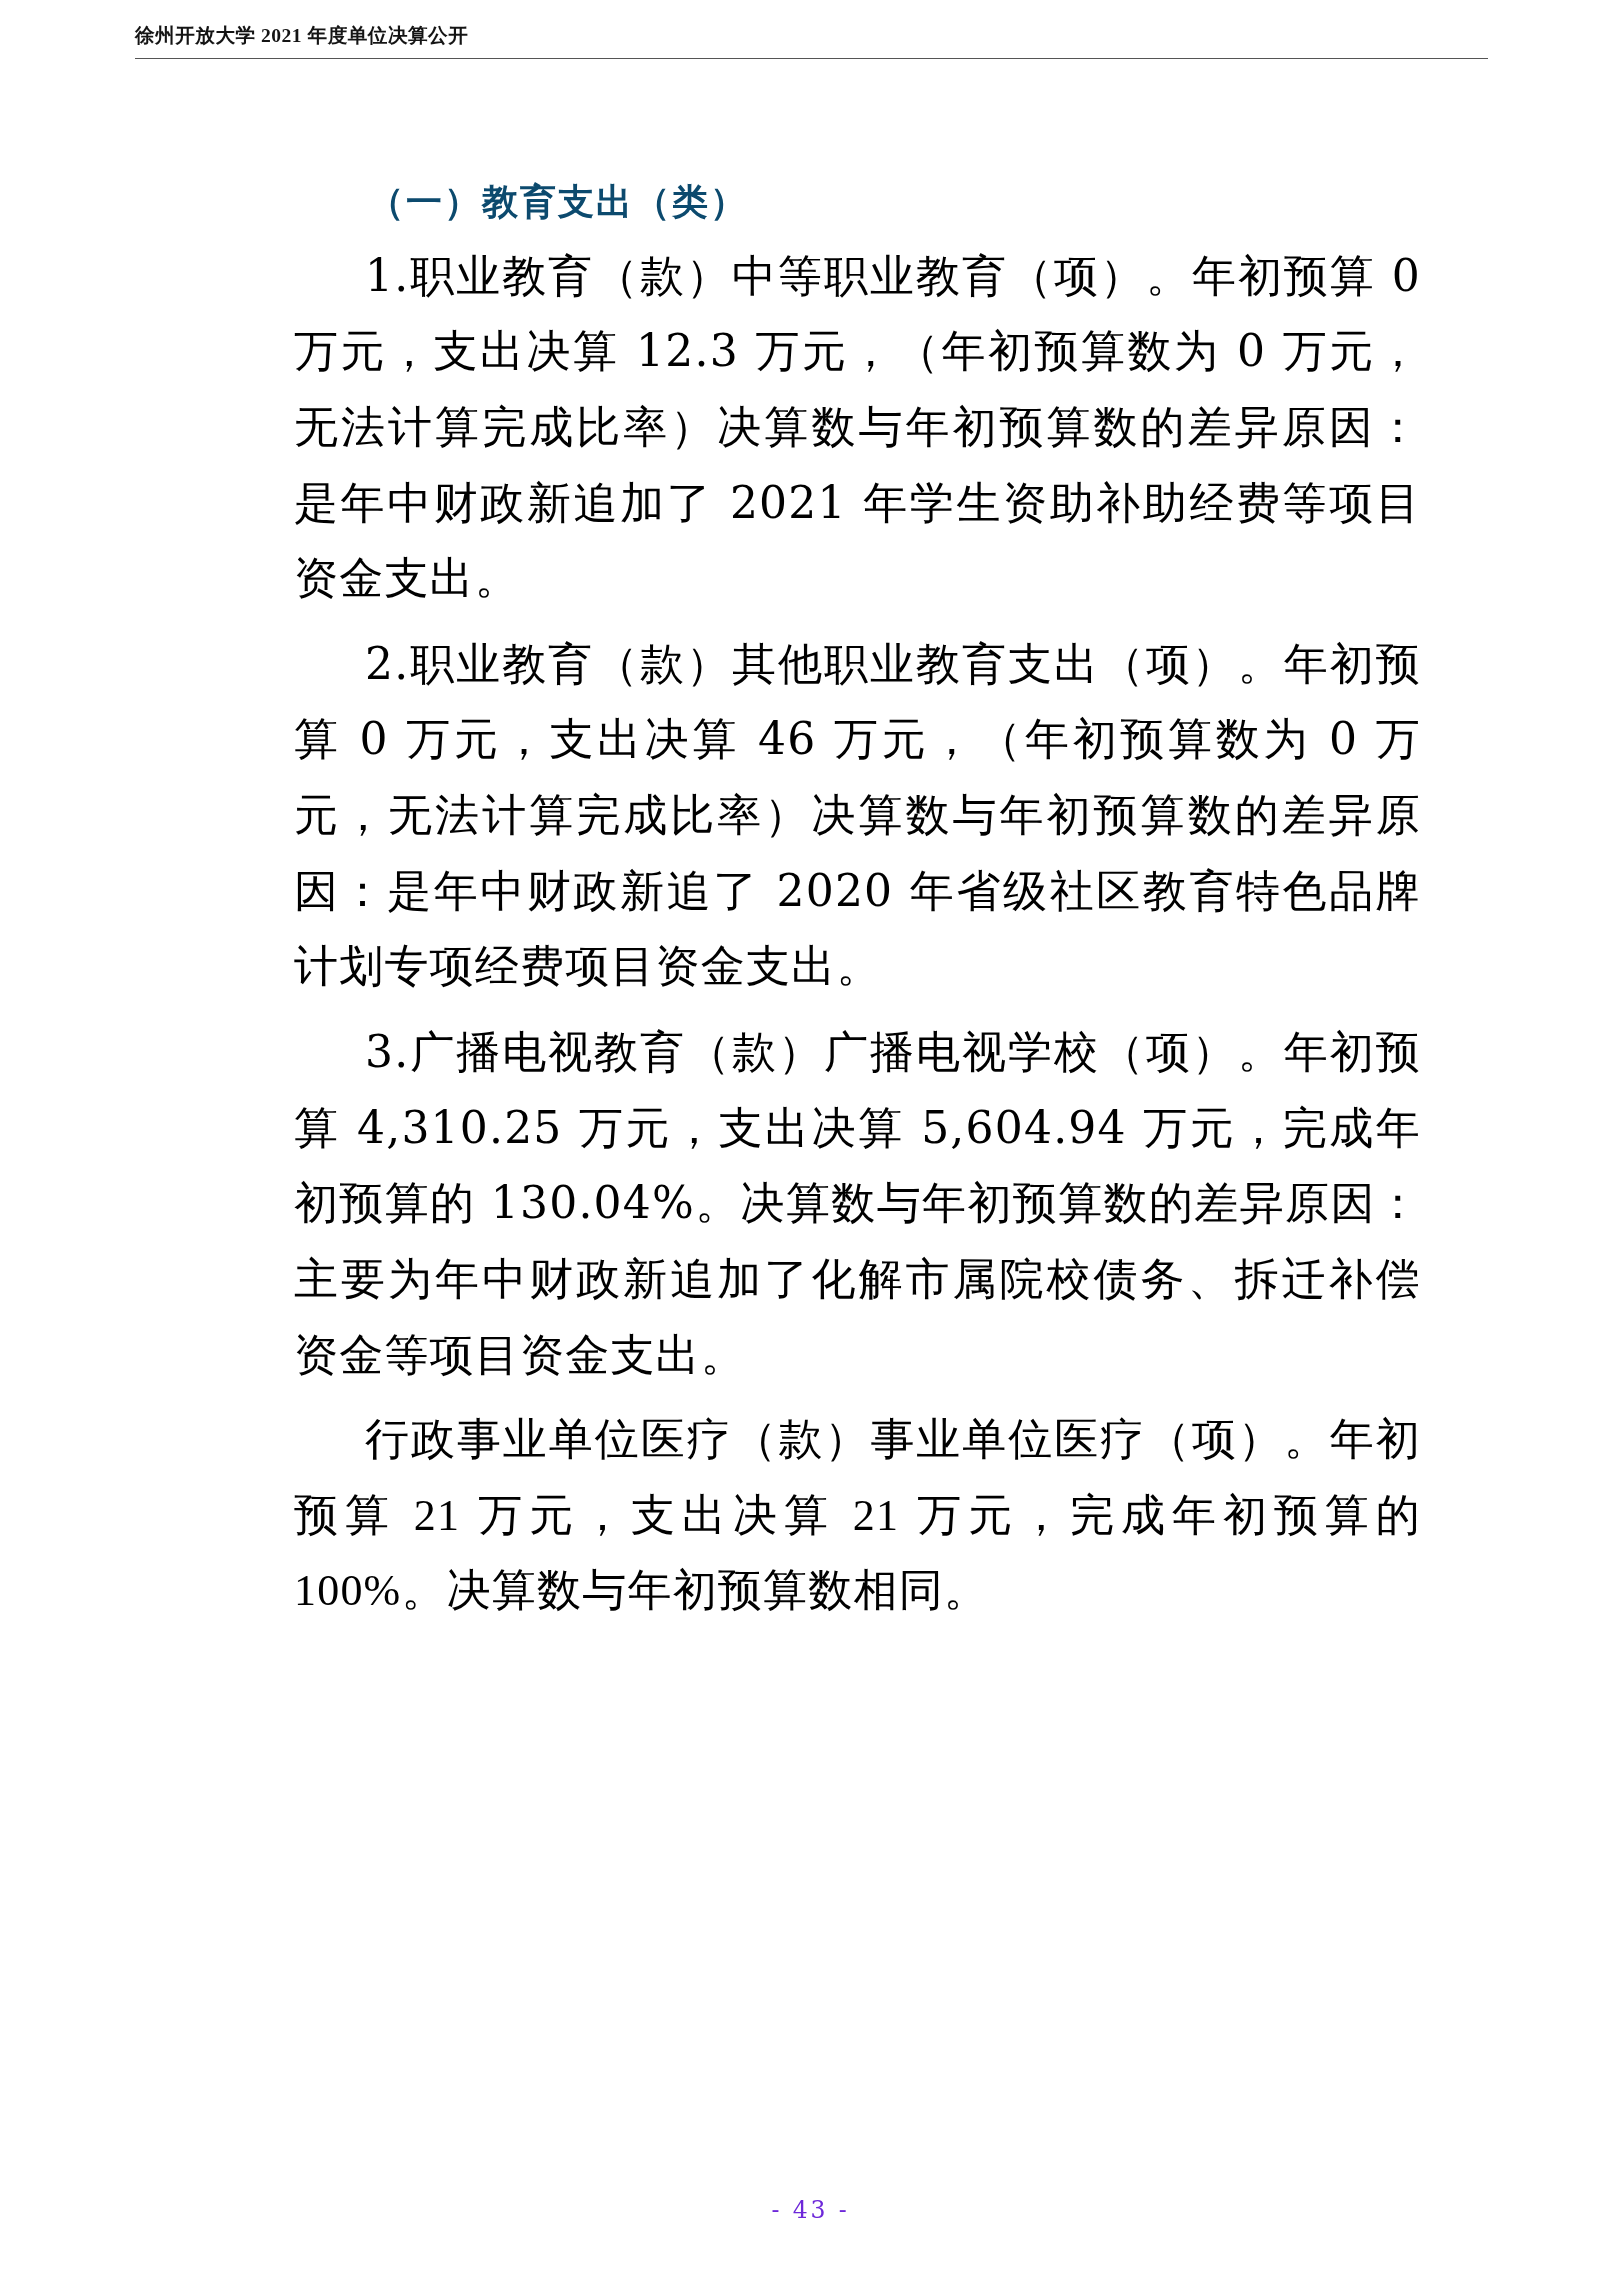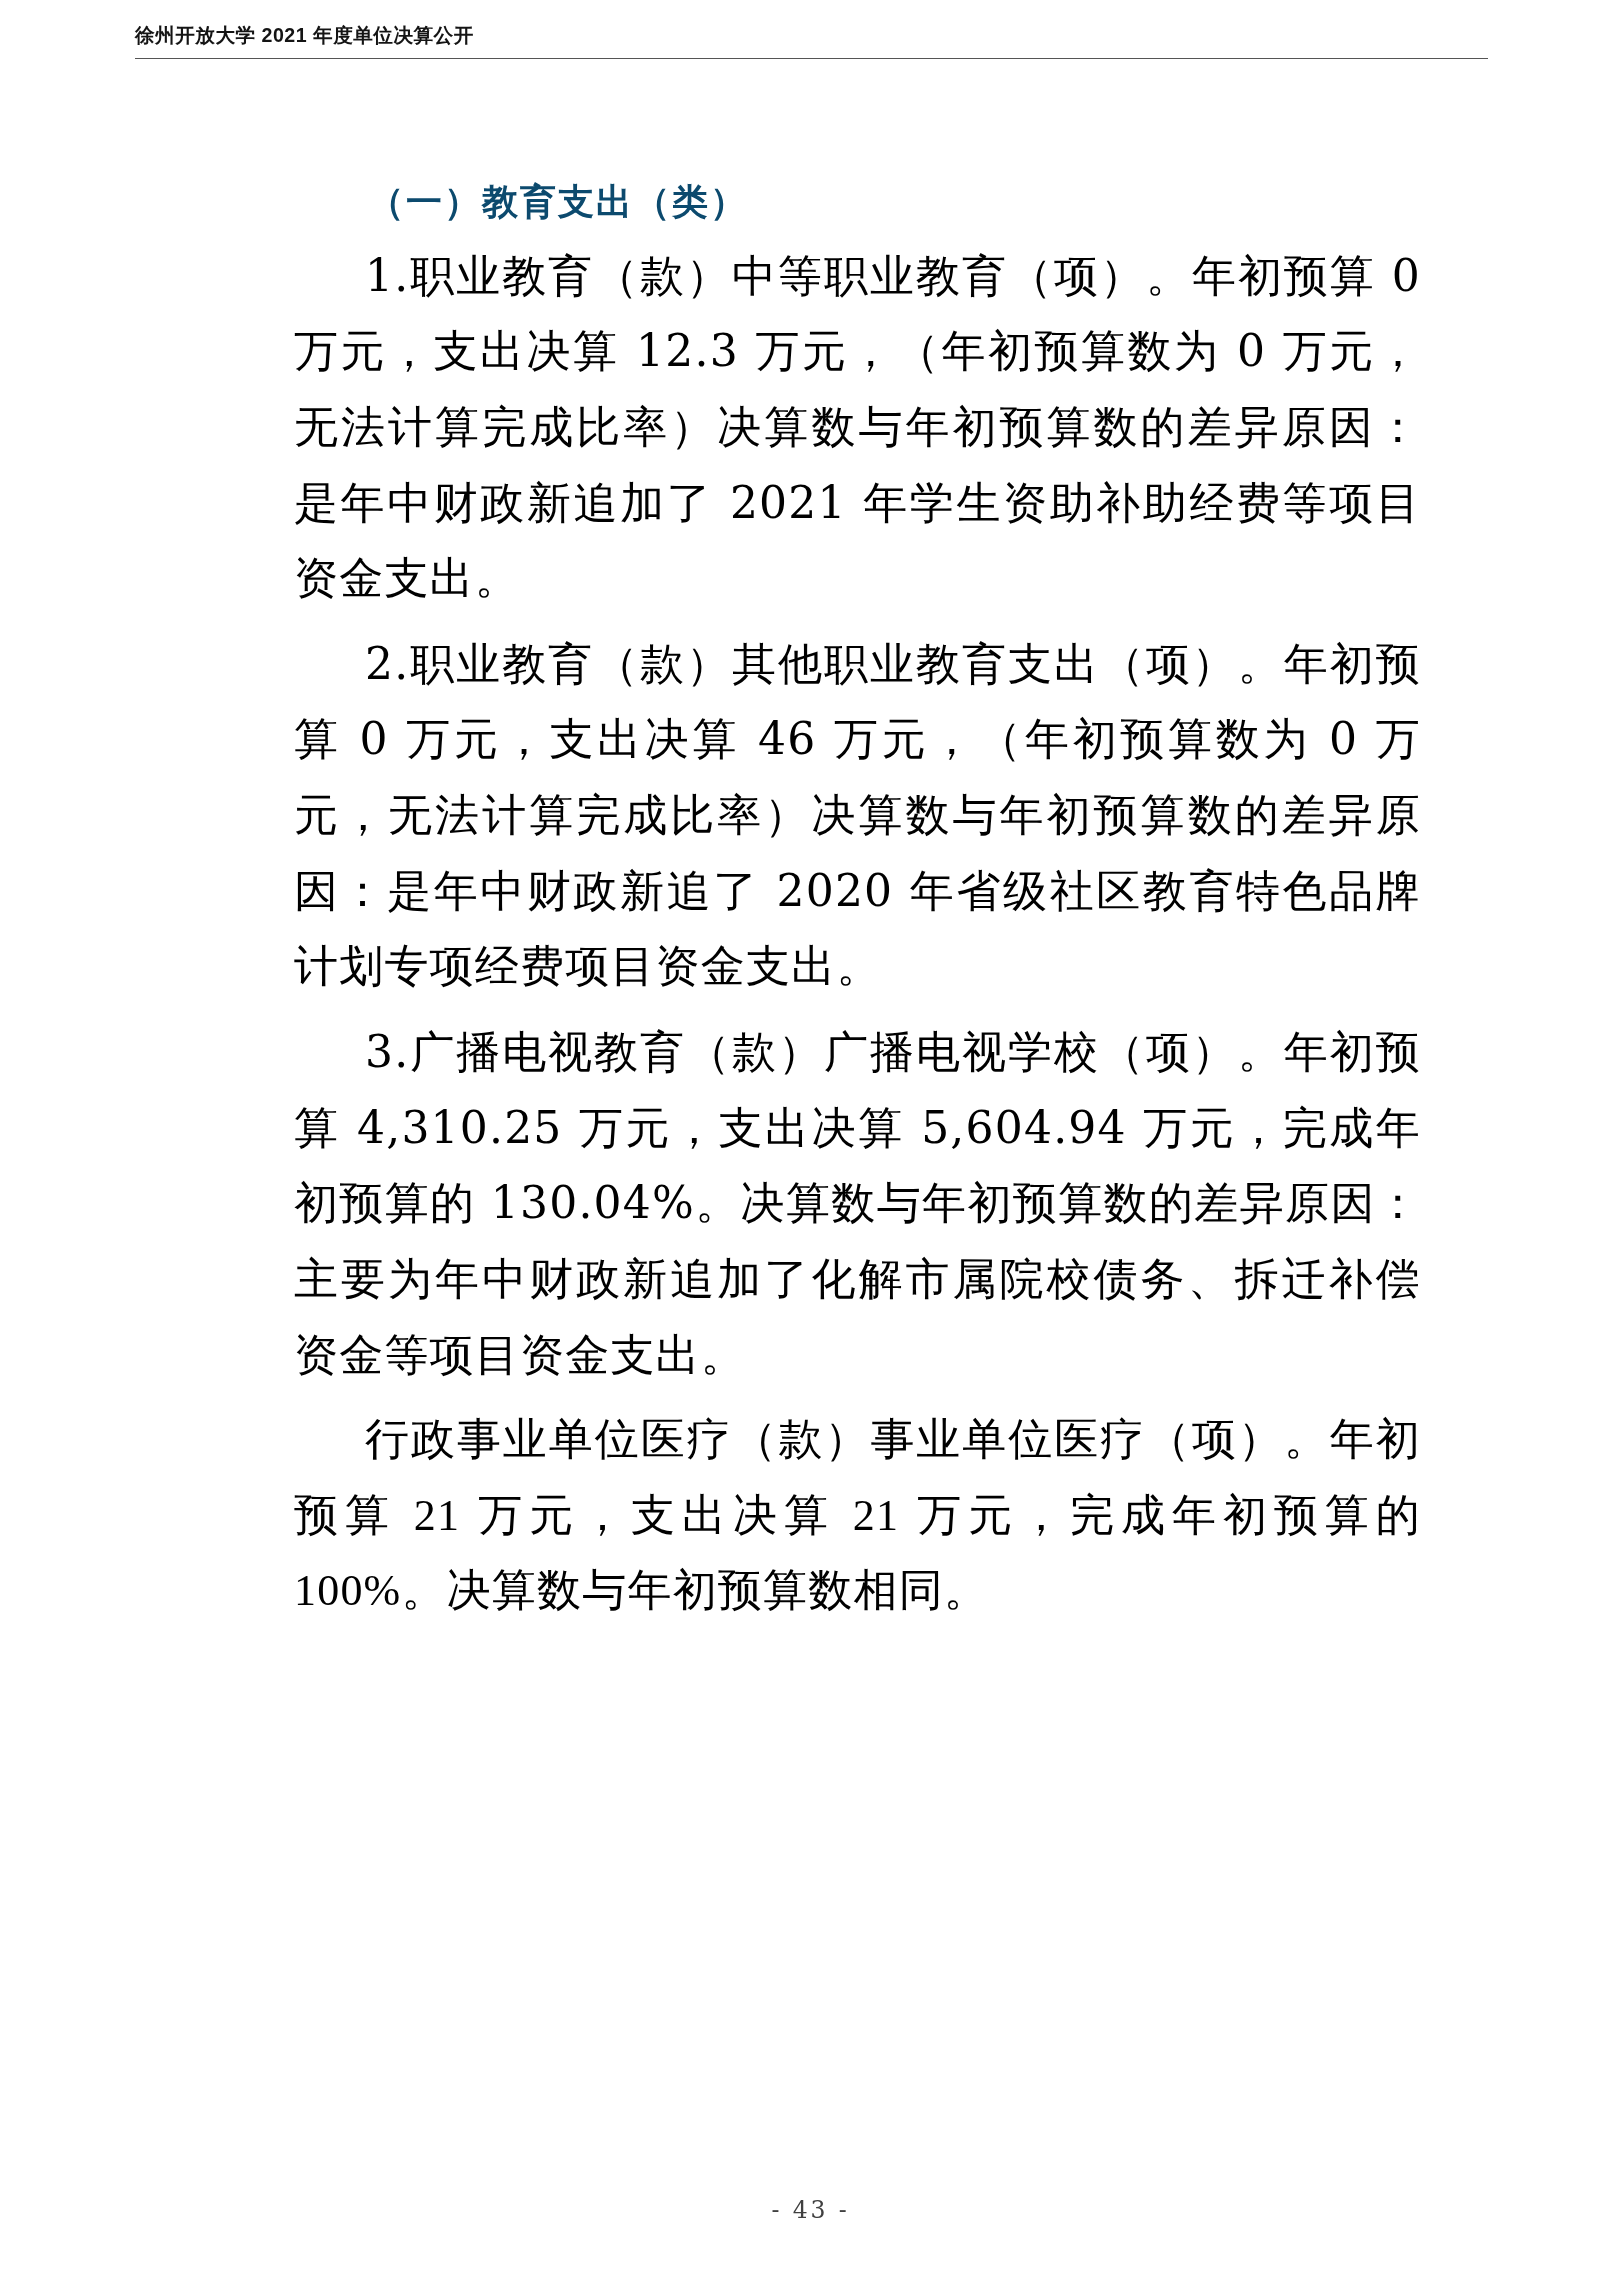--- a/index.html
+++ b/index.html
@@ -26,21 +26,21 @@
   .header {
     position: absolute;
     top: 21.6px;
     left: 135px;
     width: 1353px;
     box-sizing: border-box;
     padding-bottom: 9.8px;
     border-bottom: 1.5px solid #555;
   }
   .header-text {
-    font-family: Liberation Sans, sans-serif;
+    font-family: Liberation Serif, serif;
     font-size: 19.6px;
     font-weight: 600;
     letter-spacing: 0.5px;
     color: #141414;
     white-space: nowrap;
   }
   
   .content {
     position: absolute;
     top: 174px;
@@ -79,21 +79,21 @@
     position: absolute;
     bottom: 69px;
     left: 0;
     width: 1621px;
     text-align: center;
   }
   .page-number {
     font-family: "DejaVu Serif", "Liberation Serif", serif;
     font-size: 23.5px;
     letter-spacing: 2.9px;
-    color: #404040;
+    color: #6d28d9;
   }
 </style>
 </head>
 <body>
 
 <div class="page">
 
   <div class="header">
     <div class="header-text">徐州开放大学 2021 年度单位决算公开</div>
   </div>

